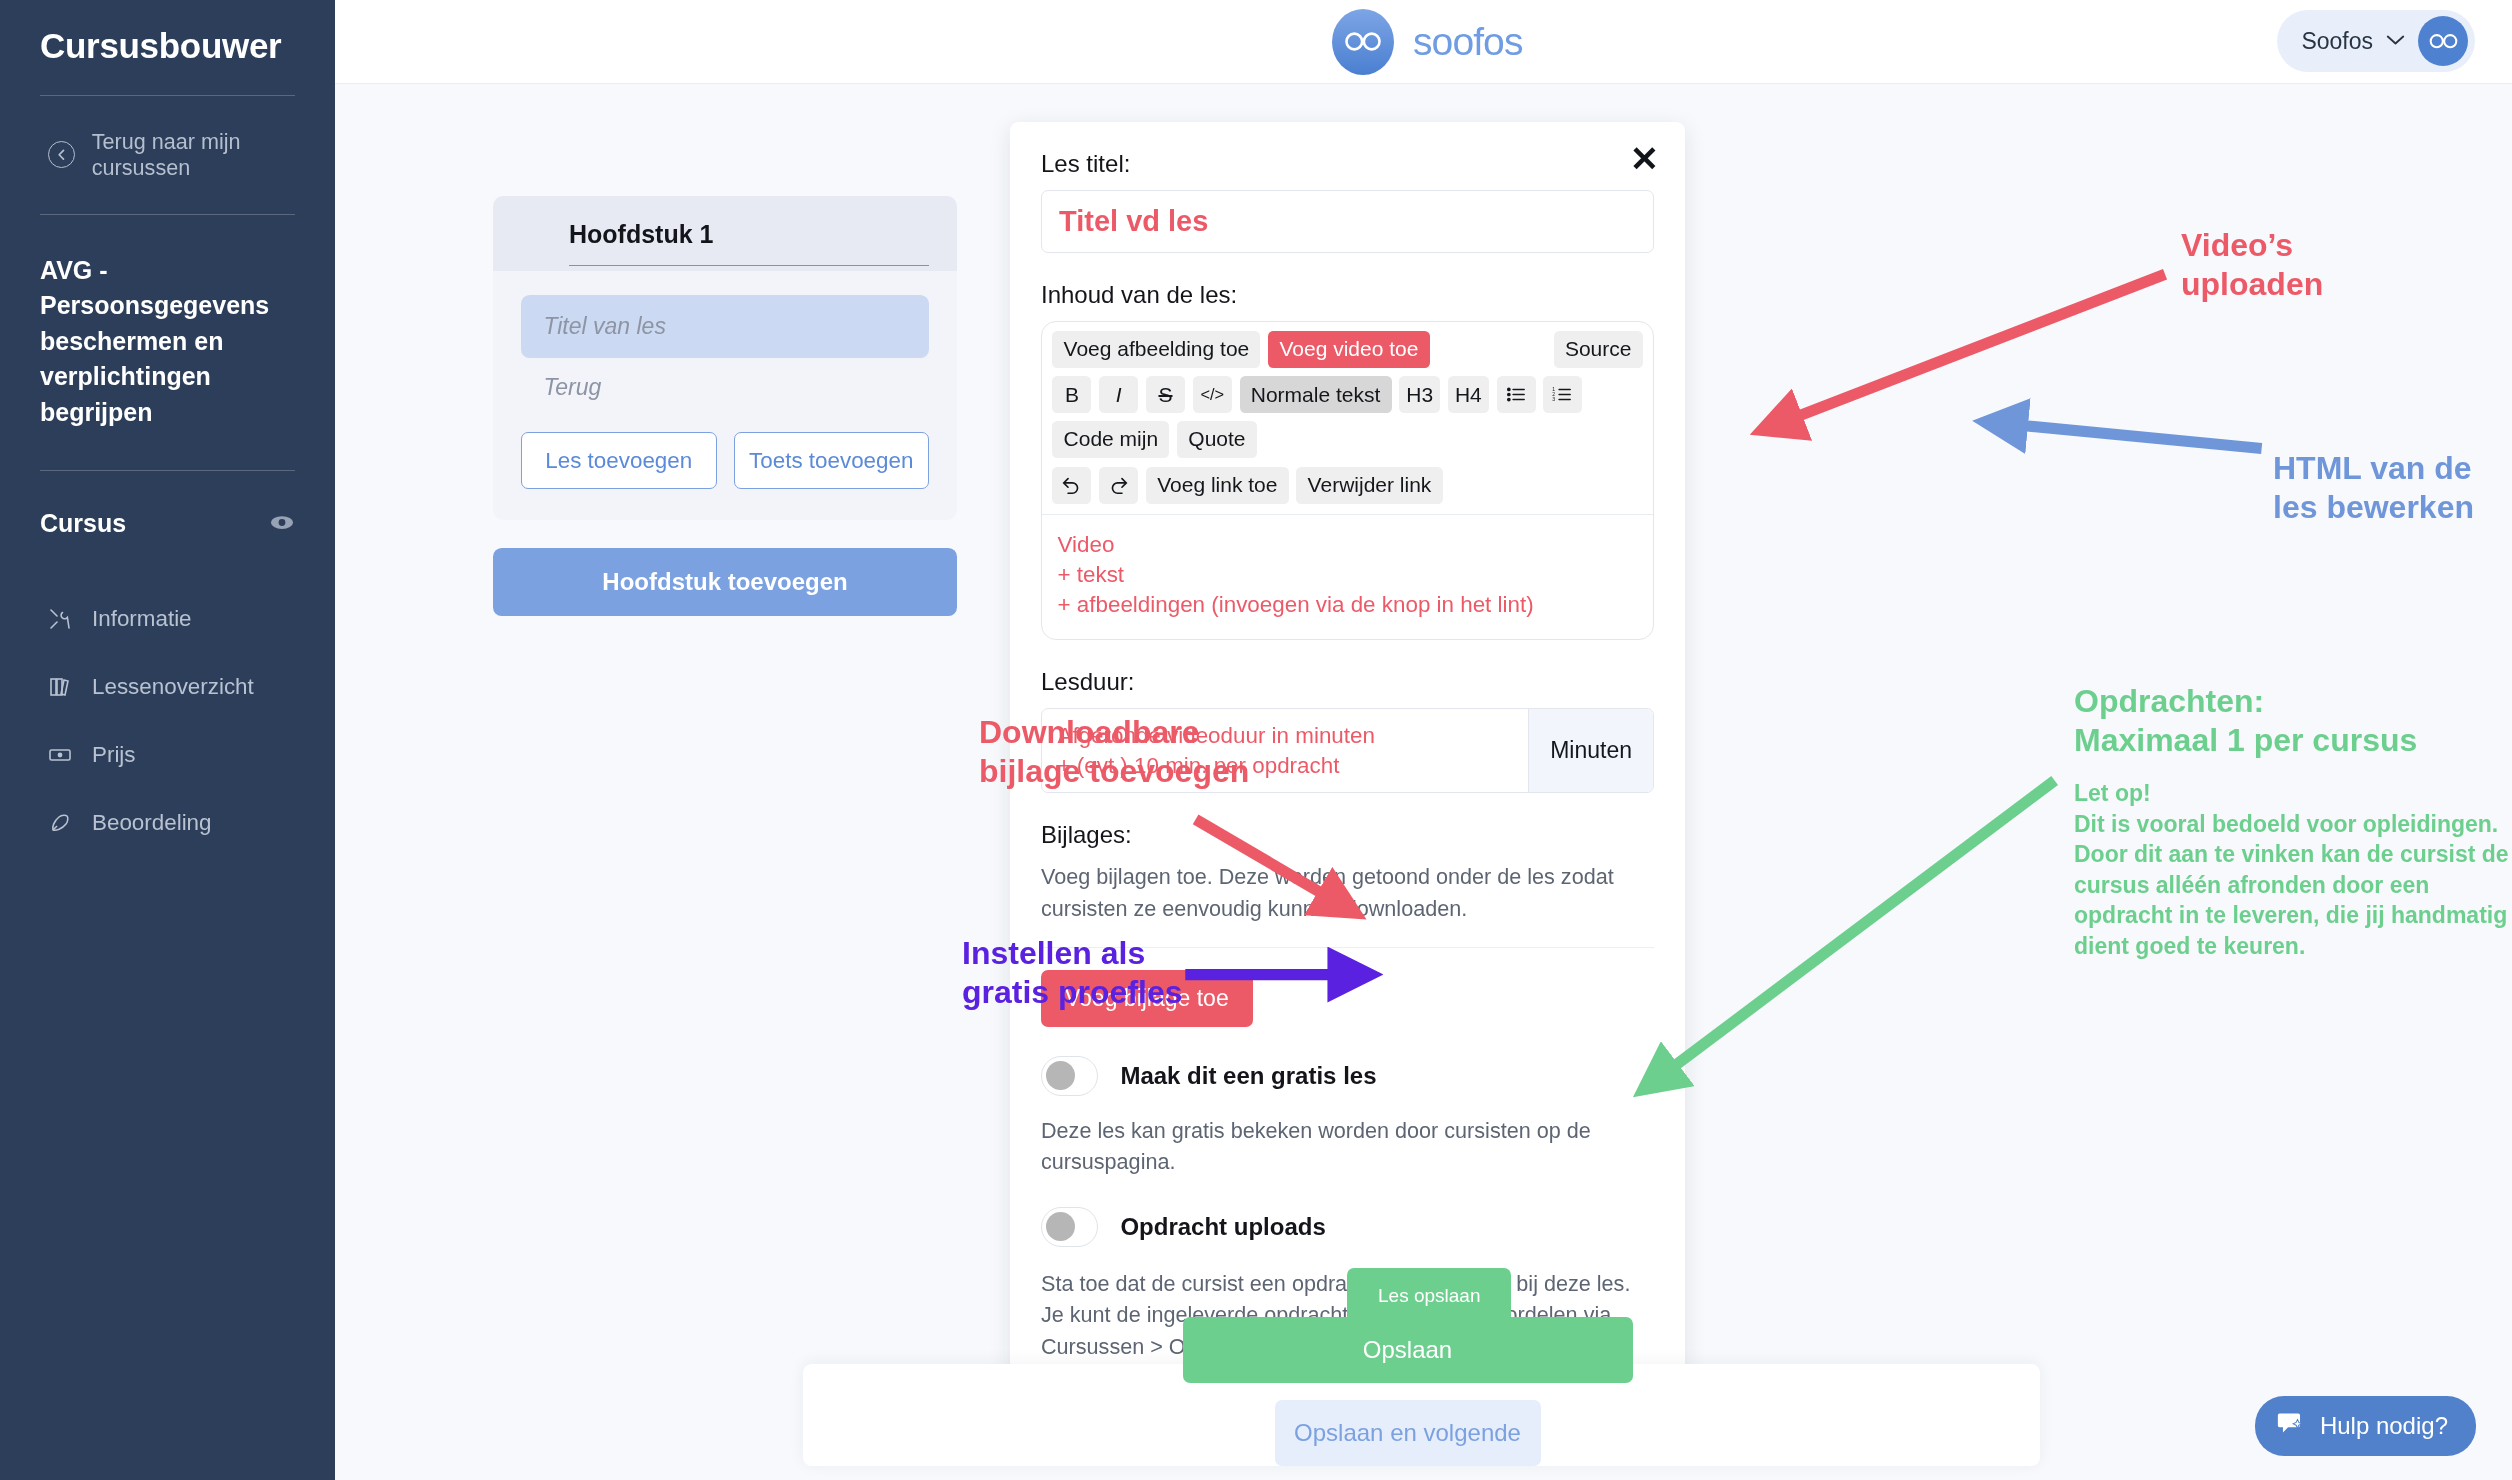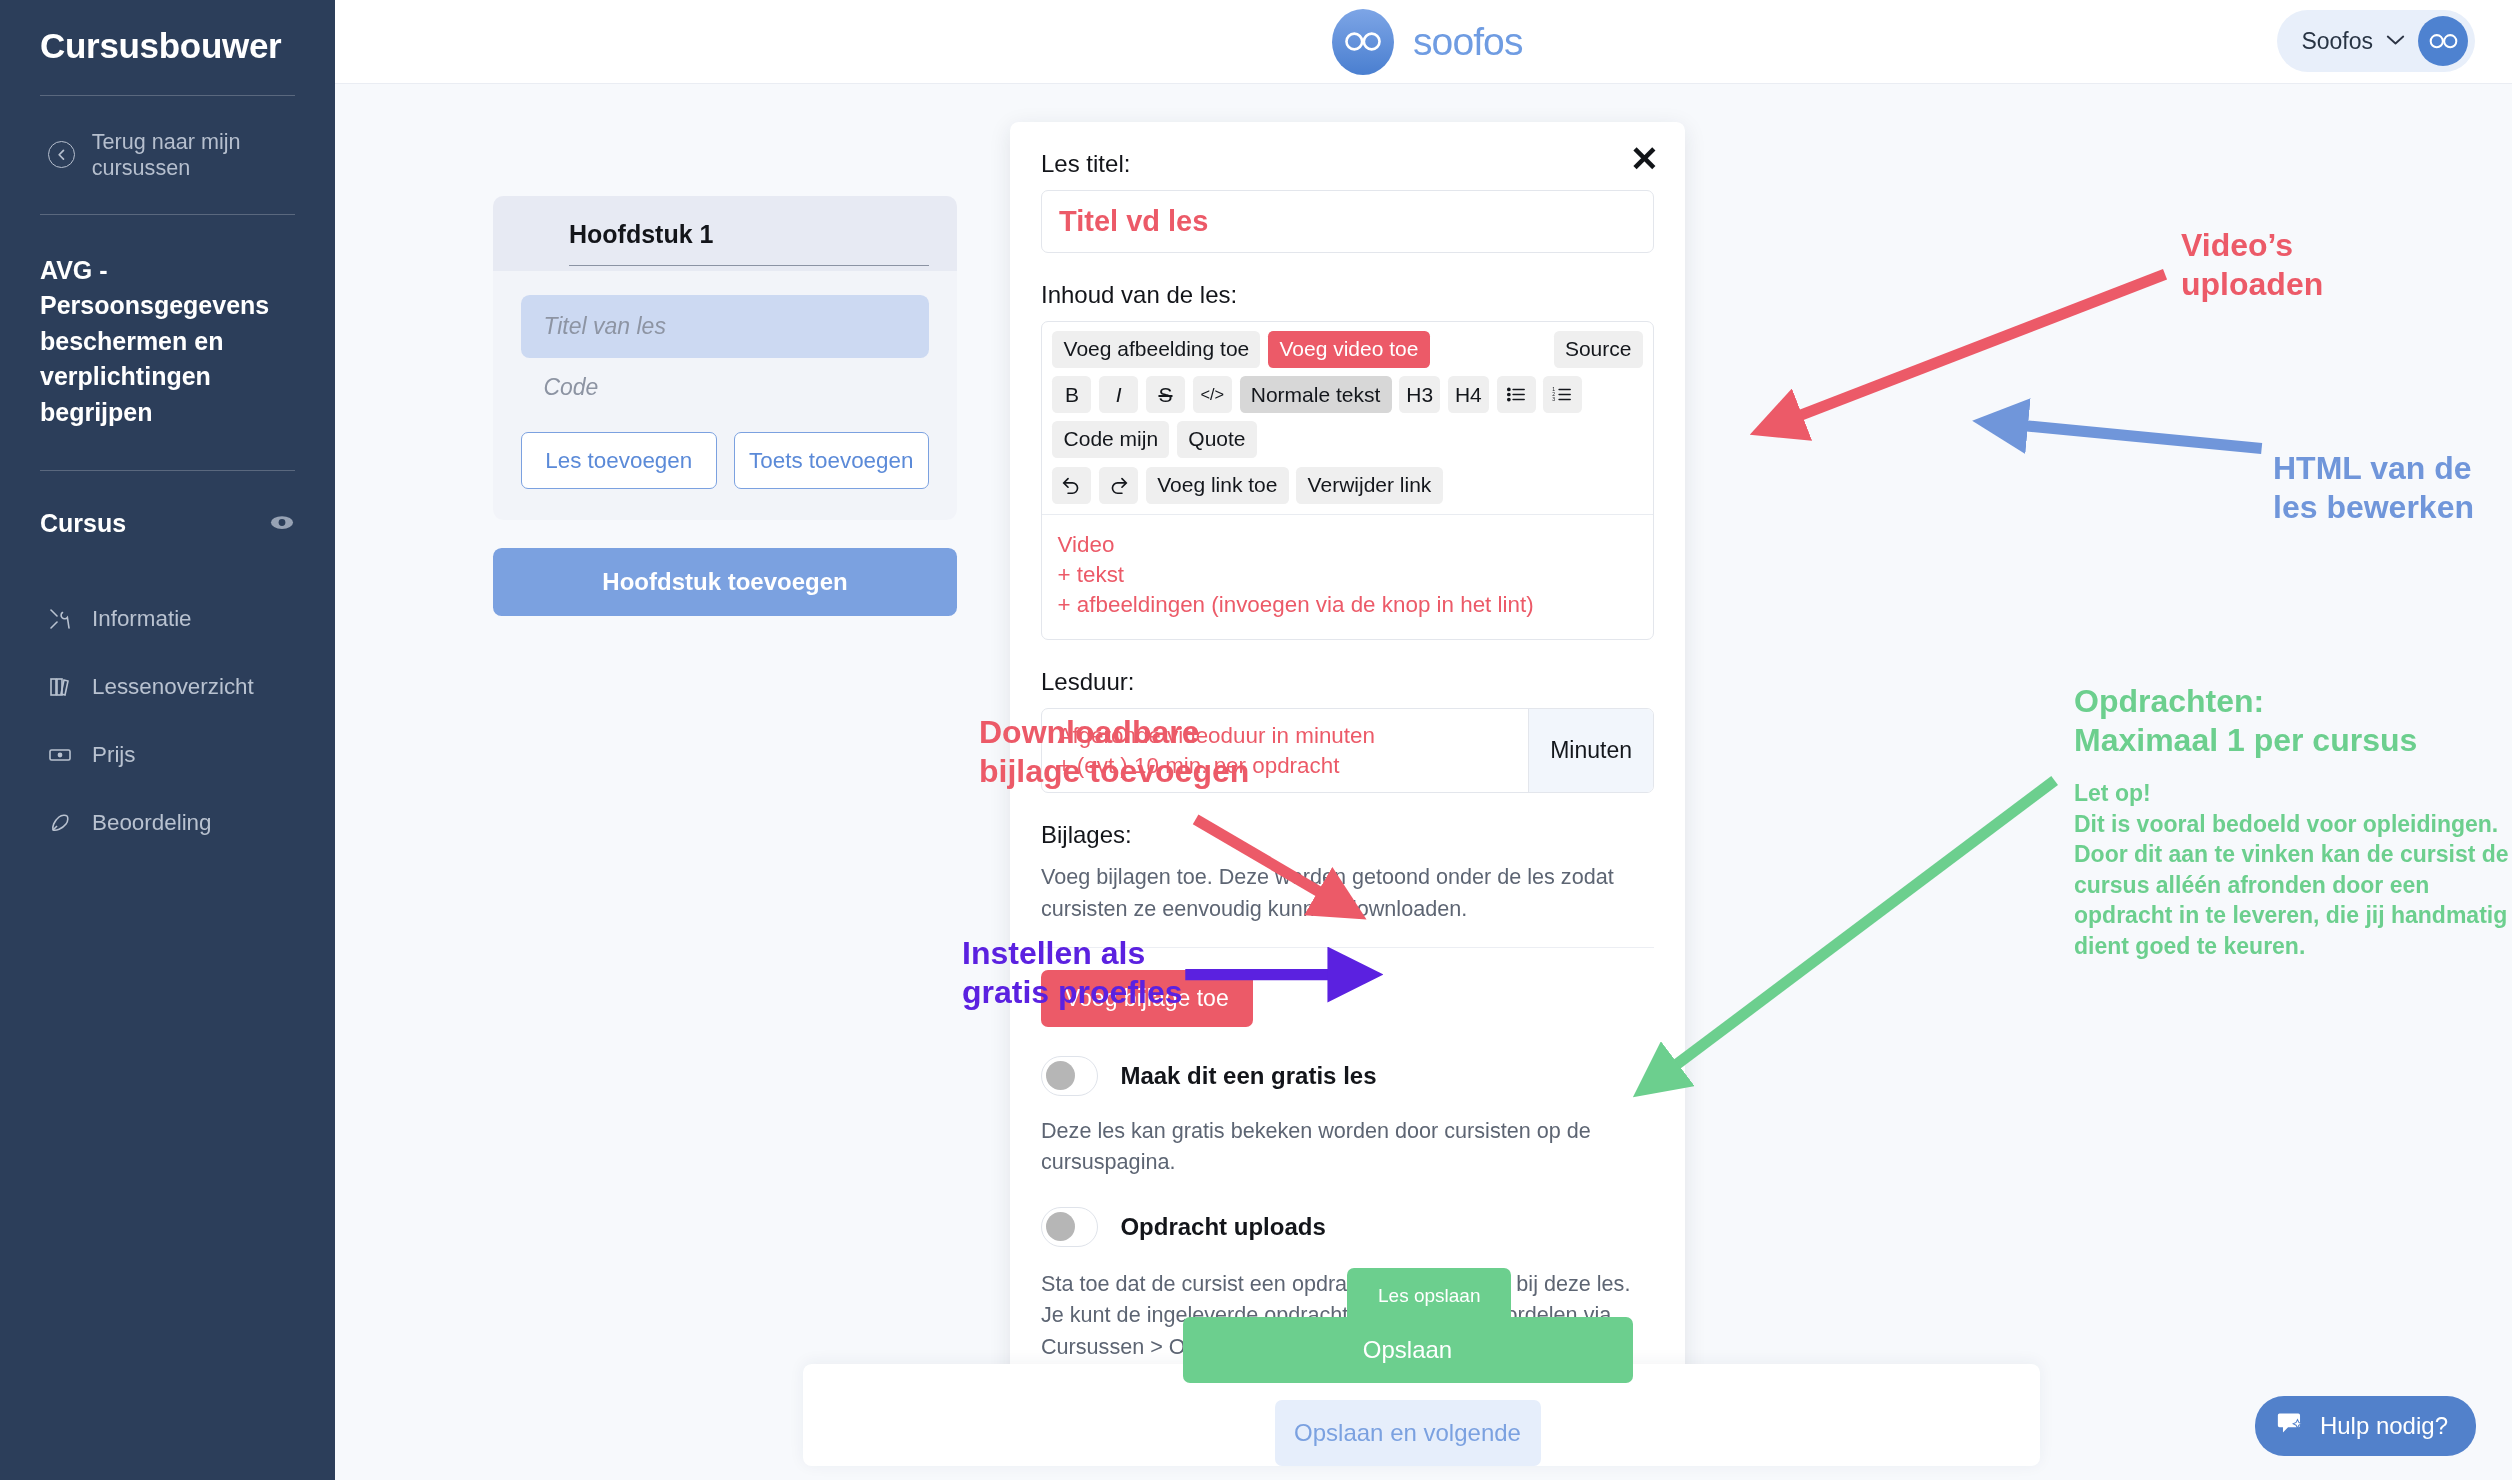--- a/index.html
+++ b/index.html
@@ -143,21 +143,21 @@
     cursor: pointer;
   }
   .field-label { font-size: 24px; color: #13151a; margin-bottom: 12px; }
   .title-input {
     border: 1.2px solid #e3e6ec; border-radius: 7px;
     padding: 14px 17px; font-size: 29px; font-weight: 700;
     color: #ec5a68;
   }
   .section-gap { margin-top: 28px; }
 
-  .editor-box { border: 1.2px solid #e3e6ec; border-radius: 7px; }
+  .editor-box { border: 1.2px solid #e3e6ec; border-radius: 15px; }
   .tb-row { display: flex; align-items: center; flex-wrap: wrap; gap: 7.8px; padding: 8.6px 10.4px 0 10.4px; }
   .tb-row.last { padding-bottom: 10.4px; }
   .tb-btn {
     background: #efefef; border-radius: 5.2px;
     padding: 6px 11.2px; font-size: 21px; color: #14171c;
     display: flex; align-items: center; justify-content: center;
     min-height: 37px;
   }
   .tb-btn.sq { min-width: 39px; padding: 6px 7px; }
   .tb-btn.active { background: #d7d7d7; }
@@ -350,21 +350,21 @@
 
 <h1 id="page-title">Lessenoverzicht</h1>
 
 <div id="chapter-col">
   <div class="chapter-card">
     <div class="chapter-head">
       <div class="name">Hoofdstuk 1</div>
     </div>
     <div class="chapter-body">
       <div class="lesson-chip">Titel van les</div>
-      <div class="lesson-sub">Code</div>
+      <div class="lesson-sub">Terug</div>
       <div class="chapter-btn-row">
         <div class="outline-btn">Les toevoegen</div>
         <div class="outline-btn">Toets toevoegen</div>
       </div>
     </div>
   </div>
   <div class="primary-wide">Hoofdstuk toevoegen</div>
 </div>
 
 <div id="lesson-modal">

